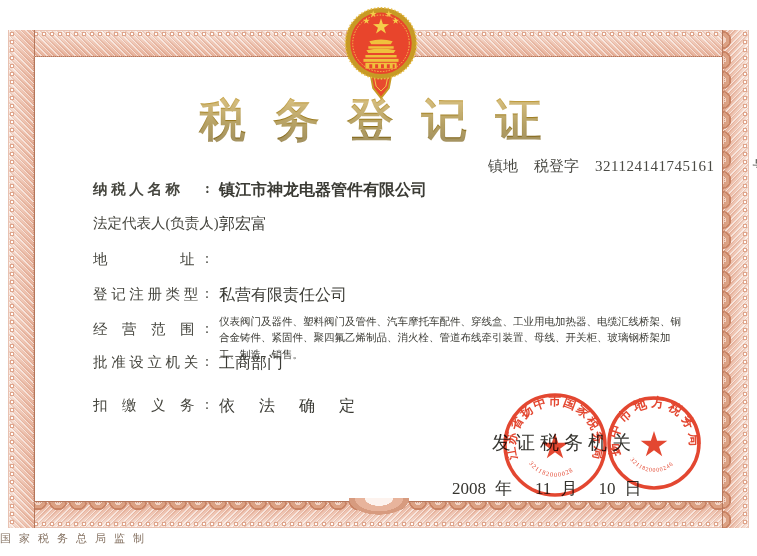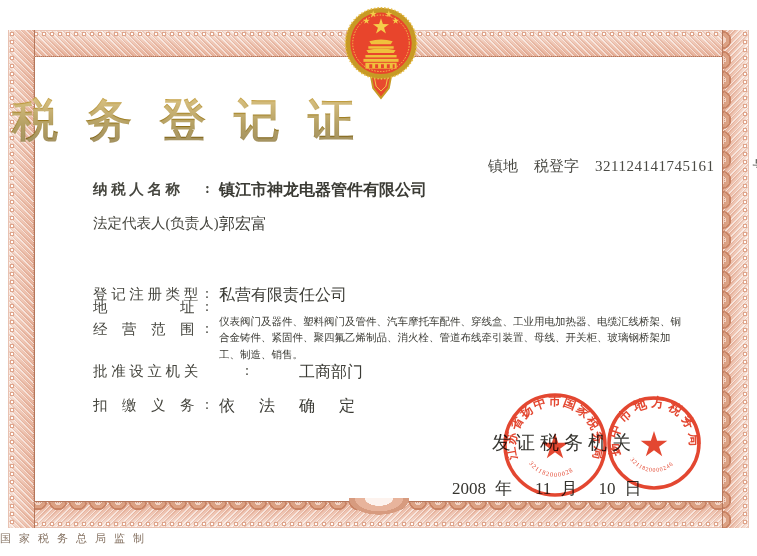--- a/index.html
+++ b/index.html
@@ -41,21 +41,21 @@
       linear-gradient(270deg,#f8e8e0, #f0c9b8 45%, #e7b29b);
     box-shadow: inset 1px 0 0 #b5765a, inset -1px 0 0 #e9c2b2;
   }
   .inner-line{
     position:absolute;left:33px;top:56px;width:690px;height:445px;
     border:1px dotted #cf9a82;pointer-events:none;
   }
   
   .emblem{position:absolute;left:342px;top:4px;width:78px;height:102px;z-index:4;}
   .title{
-    position:absolute;left:0;top:90px;width:100%;
+    position:absolute;left:0;top:90px;width:100%;text-align:center;
     font-size:46px;font-weight:bold;letter-spacing:28px;padding-left:12px;box-sizing:border-box;
     color:#8f6f12;
     background:linear-gradient(180deg,#c8a342 10%,#8f6f12 55%,#6e540c 90%);
     -webkit-background-clip:text;background-clip:text;-webkit-text-fill-color:transparent;
     text-shadow:0 1px 1px rgba(255,255,255,.35);
   }
   .serial{
     position:absolute;left:488px;top:157px;font-size:15px;color:#4a4a44;
     display:flex;align-items:baseline;gap:16px;white-space:nowrap;
   }
@@ -148,35 +148,35 @@
   <div class="field" style="top:180px;font-weight:bold;">
     <span class="lbl">纳 税 人 名 称</span>
     <span class="colon">:</span>
     <span class="val">镇江市神龙电器管件有限公司</span>
   </div>
   <div class="field" style="top:214px;">
     <span class="lbl">法定代表人(负责人)</span>
     <span class="colon">:</span>
     <span class="val">郭宏富</span>
   </div>
-  <div class="field" style="top:250px;margin-top:48px;">
+  <div class="field" style="top:250px;">
     <span class="lbl">地　　　　　址</span>
     <span class="colon">:</span>
   </div>
   <div class="field" style="top:285px;">
     <span class="lbl">登 记 注 册 类 型</span>
     <span class="colon">:</span>
     <span class="val">私营有限责任公司</span>
   </div>
   <div class="field small" style="top:320px;">
     <span class="lbl">经　营　范　围</span>
     <span class="colon">:</span>
     <span class="val">仪表阀门及器件、塑料阀门及管件、汽车摩托车配件、穿线盒、工业用电加热器、电缆汇线桥架、铜合金铸件、紧固件、聚四氟乙烯制品、消火栓、管道布线牵引装置、母线、开关柜、玻璃钢桥架加工、制造、销售。</span>
   </div>
-  <div class="field" style="top:362px;gap:40px;">
+  <div class="field" style="top:353px;">
     <span class="lbl">批 准 设 立 机 关</span>
     <span class="colon">:</span>
     <span class="val">工商部门</span>
   </div>
   <div class="field spaced" style="top:396px;">
     <span class="lbl">扣　缴　义　务</span>
     <span class="colon">:</span>
     <span class="val">依 法 确 定</span>
   </div>
 

